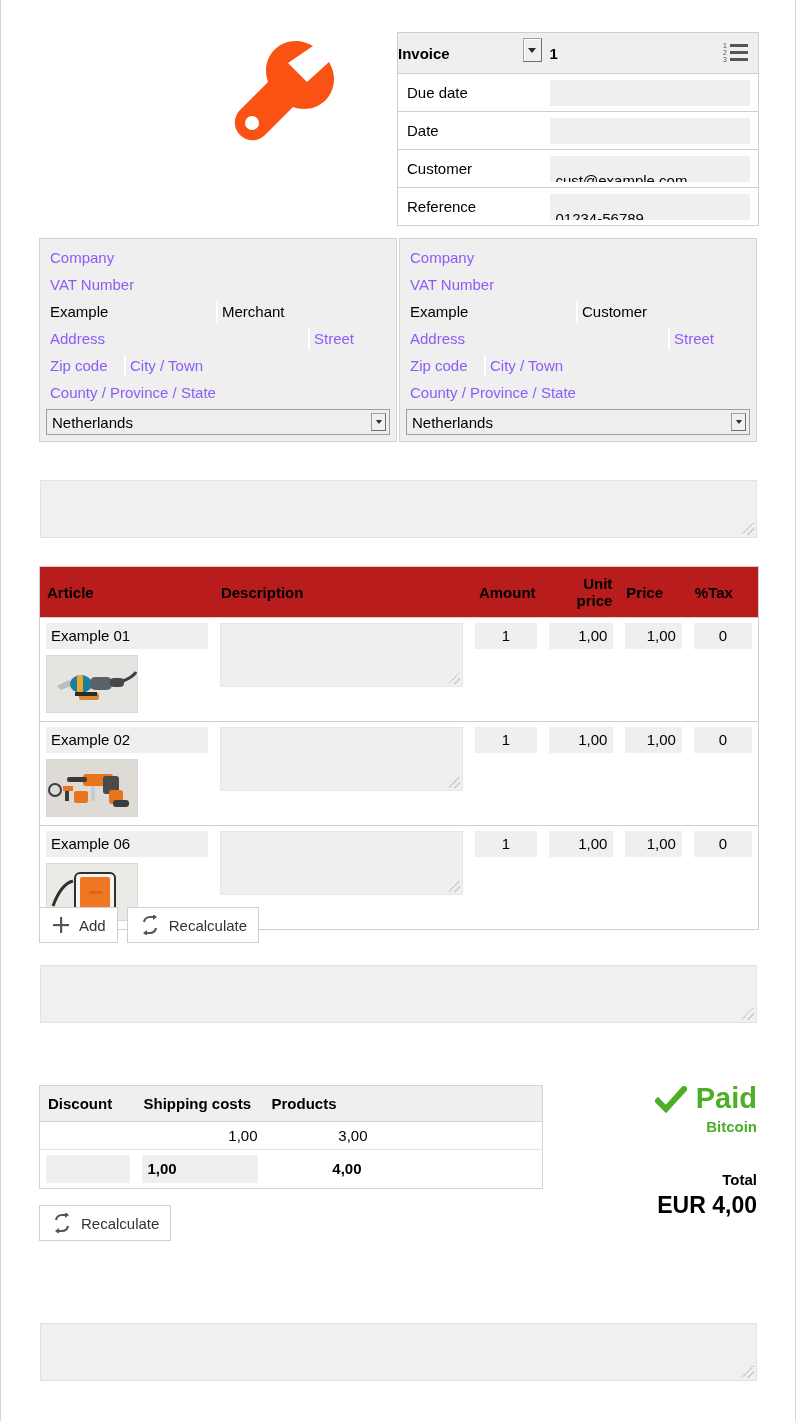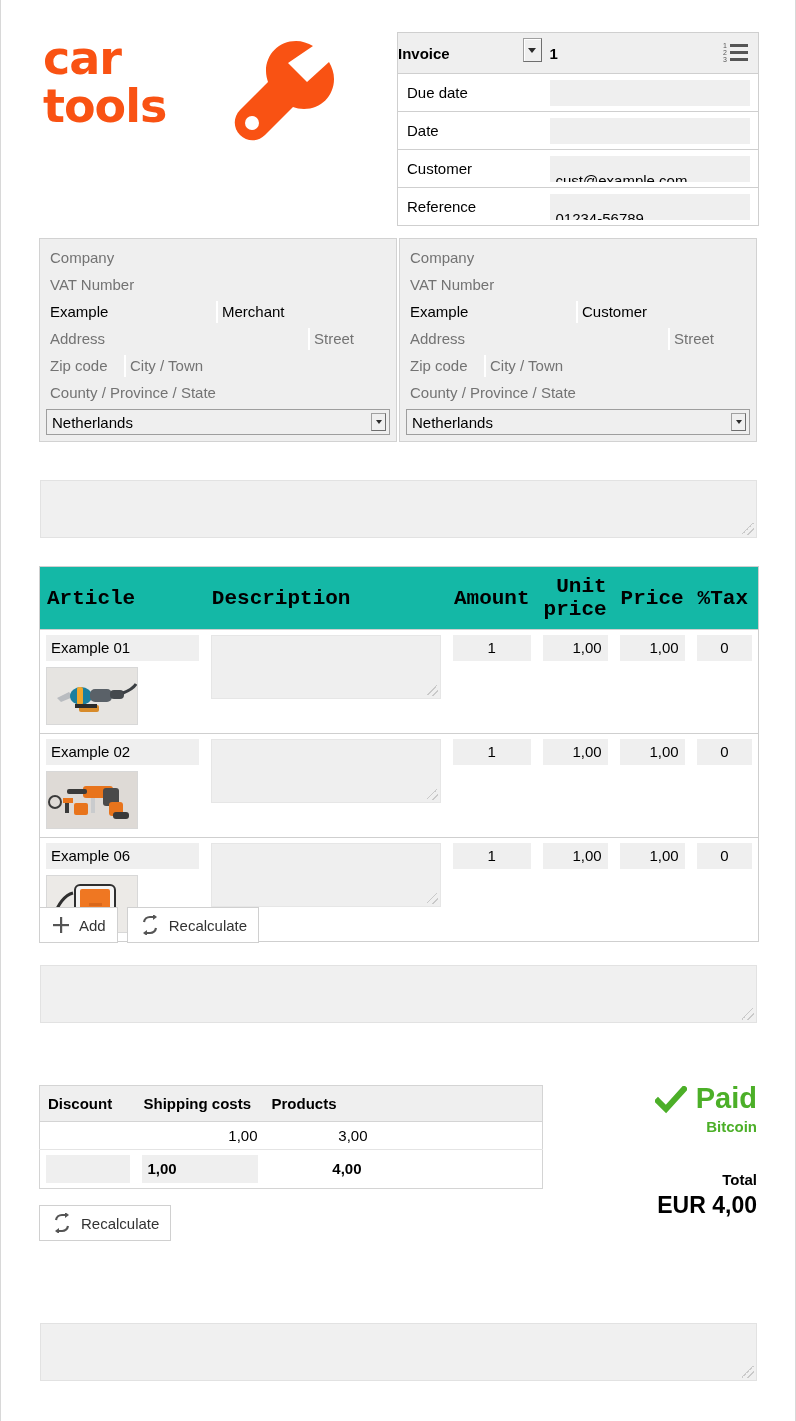--- a/index.html
+++ b/index.html
@@ -112,21 +112,21 @@
   .arow { display: flex; height: 27px; align-items: center; }
   .fld {
     height: 22px; line-height: 22px;
     font-size: 15px;
     padding: 0 4px;
     white-space: nowrap;
     overflow: hidden;
     border-right: 2px solid #fff;
   }
   .fld.last { border-right: none; }
-  .ph { color: #737373; }
+  .ph { color: #8b5cf6; }
   .val { color: #000; }
   .w-full { flex: 1 1 auto; }
   .w-half { width: 172px; }
   .w-zip { width: 80px; }
   .w-city { flex: 1 1 auto; }
   .w-addr { flex: 1 1 auto; }
   .w-street { width: 80px; }
 
   .country-sel {
     position: relative;
@@ -172,28 +172,27 @@
 
   
   .items {
     position: absolute; left: 38px; top: 566px;
     width: 720px;
     border: 1px solid #cfcfcf;
     border-collapse: collapse;
     background: #fff;
   }
   .items th {
-    background: #14b8a6;
+    background: #b91c1c;
     border-bottom: 1px solid #cfcfcf;
-    font-size: 21px;
+    font-size: 15px;
     font-weight: bold;
     text-align: left;
     padding: 8px 7px;
     height: 34px;
-    font-family: Liberation Mono, monospace;
   }
   .items th.num { text-align: right; }
   .items td {
     border-bottom: 1px solid #cfcfcf;
     vertical-align: top;
     padding: 5px 6px 8px 6px;
   }
   .items tr:last-child td { border-bottom: none; }
   .c-article { width: 168px; }
   .c-desc    { width: 246px; }
@@ -296,24 +295,20 @@
   .total-val { font-size: 23px; font-weight: bold; margin-top: 4px; }
 </style>
 </head>
 <body>
 
 <div class="page">
 
   <div class="top">
 
     <div class="logo">
-      <div class="logo-text">
-        <span>car</span><br>
-        <span>tools</span>
-      </div>
       <svg class="logo-wrench" width="115" height="110" viewBox="0 0 115 110">
         <path d="M70 3 C53 3 40 16 40 33 c0 4 1 8 2 11 L14 72 c-7 7 -7 18 0 25 c7 7 18 7 25 0 l28 -28 c3 1 7 2 11 2 c17 0 30 -13 30 -30 c0 -6 -2 -12 -5 -17 L81 44 L62 25 L87 8 C82 5 76 3 70 3 Z" fill="#f95213"></path>
         <circle cx="26" cy="85" r="7" fill="#ffffff"></circle>
       </svg>
     </div>
 
     <table class="meta">
       <tbody>
           <tr class="hdr-row">
         <td class="hdr-type">

